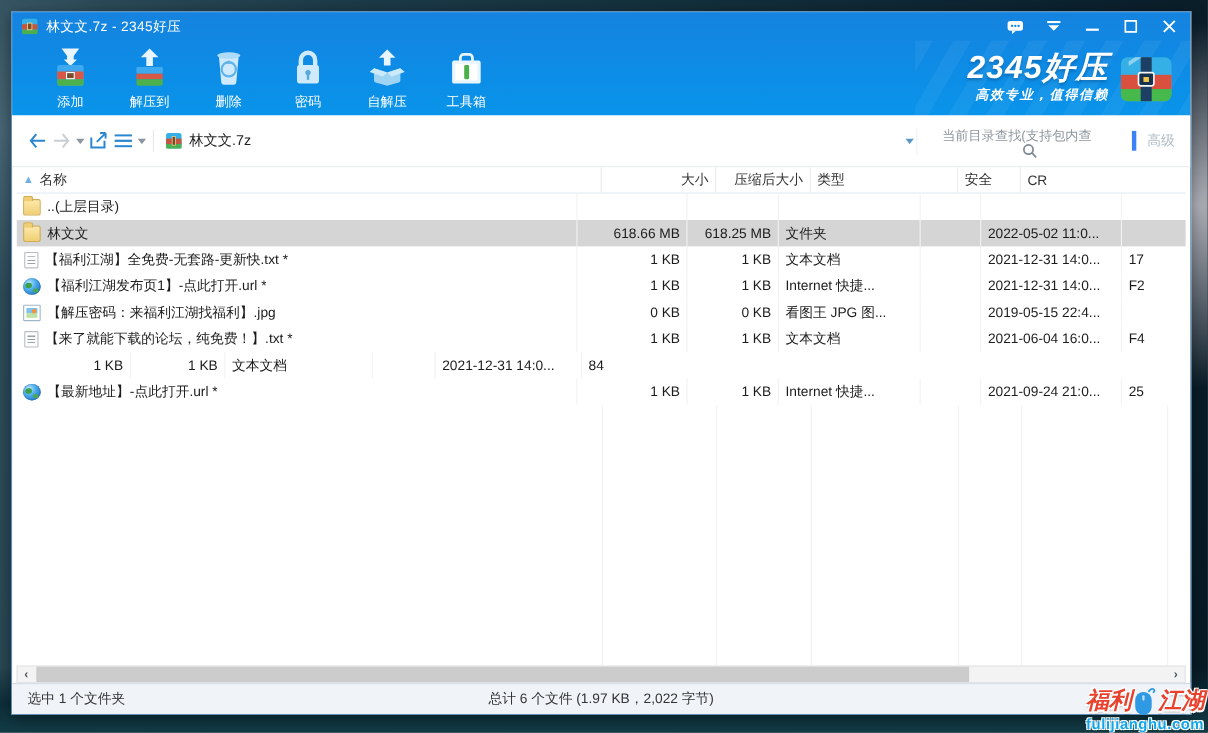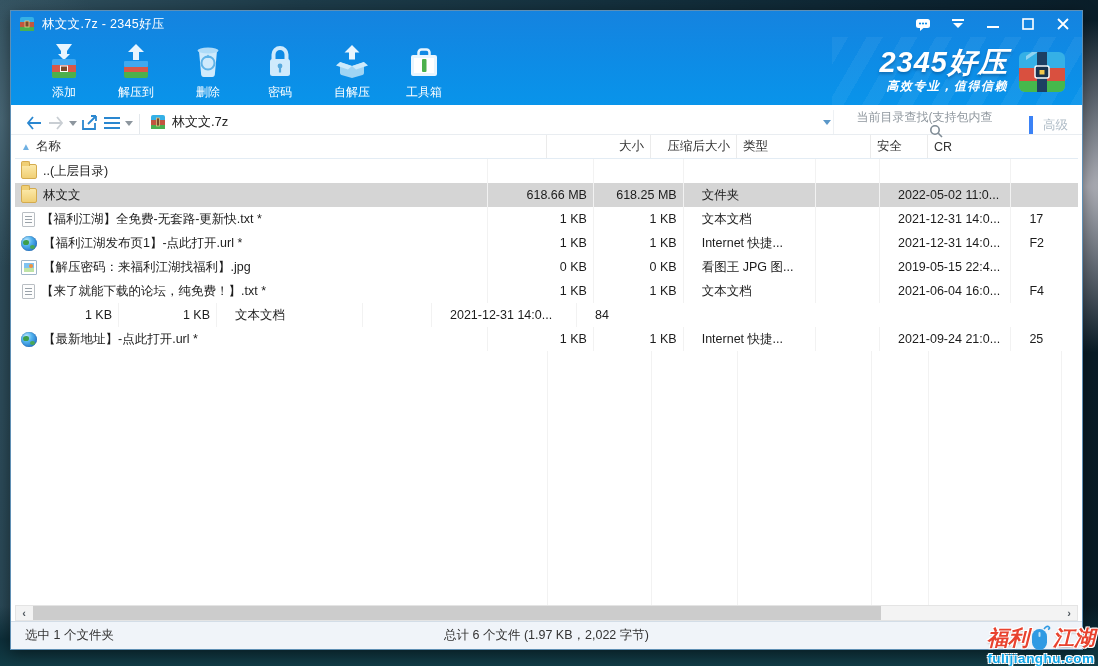--- a/index.html
+++ b/index.html
@@ -39,41 +39,41 @@
   .brand { position:absolute; right:0; top:0; height:68px; width:250px;
     display:flex; align-items:center; justify-content:flex-end; padding-right:14px;
     background:repeating-linear-gradient(120deg, rgba(255,255,255,.05) 0 14px, rgba(255,255,255,0) 14px 30px); }
   .brand-txt { text-align:right; margin-right:8px; font-style:italic; }
   .brand-title { font-size:29px; font-weight:bold; line-height:30px; letter-spacing:1px;
     text-shadow:0 2px 3px rgba(0,40,90,.35); }
   .brand-slogan { font-size:12px; font-weight:bold; letter-spacing:1.5px; margin-top:1px; }
   .brand-logo { width:52px; height:48px; flex:none; }
 
   
-  .addressbar { height:30px; background:#fff; border-bottom:1px solid #e9edf1;
-    display:flex; align-items:flex-end; padding:0 6px 0 12px; }
+  .addressbar { height:47px; background:#fff; border-bottom:1px solid #e9edf1;
+    display:flex; align-items:center; padding:0 6px 0 12px; }
   .nav-ico { width:22px; height:22px; display:flex; align-items:center; justify-content:center; }
   .caret { width:12px; height:22px; display:flex; align-items:center; justify-content:center; }
   .addr-sep { width:1px; height:20px; background:#e4e8ec; margin:0 6px 0 4px; }
   .addr-field { flex:1; display:flex; align-items:center; height:24px; padding-left:4px; }
   .addr-field .fi { margin-right:6px; }
   .addr-text { font-size:13px; color:#222; }
   .addr-caret { margin-left:auto; }
   .searchbox { width:196px; height:24px; display:flex; align-items:center; border-left:1px solid #eef1f4; padding-left:8px;flex-direction:column; }
   .searchbox input { border:none; outline:none; width:158px; font-size:12px; color:#444;
     font-family:"Liberation Sans","DejaVu Sans",sans-serif; }
   .searchbox input::placeholder { color:#8f979e; opacity:1; }
   .adv { font-size:12.5px; color:#aebbc6; padding:0 8px 0 10px; border-left:4px solid #3b82f6; height:18px; display:flex; align-items:center; }
 
   
   .main { flex:1; display:flex; flex-direction:column; margin:0 4px; overflow:hidden; position:relative; }
   .thead { height:24px; display:flex; border-bottom:1px solid #e3ecf4; color:#333; flex:none; }
   .hcell { font-size:12.5px; display:flex; align-items:center; padding:0 6px; border-right:1px solid #ebebeb; }
   .hcell.num { justify-content:flex-end; }
-  .row { height:24px; display:flex; color:#1c1c1c; flex:none;gap:12px; }
+  .row { height:24px; display:flex; color:#1c1c1c; flex:none; }
   .row.selected { background:#d5d5d5; }
   .cell { font-size:12.5px; display:flex; align-items:center; padding:0 6px; border-right:1px solid #f2f2f2; overflow:hidden; white-space:nowrap; }
   .cell.num { justify-content:flex-end; }
   .c-name  { width:532px; }
   .c-size  { width:104px; }
   .c-packed{ width:86px; }
   .c-type  { width:134px; }
   .c-sec   { width:57px;font-family:Liberation Mono, monospace; }
   .c-mod   { width:133px; }
   .c-crc   { width:60px; border-right:none; }

